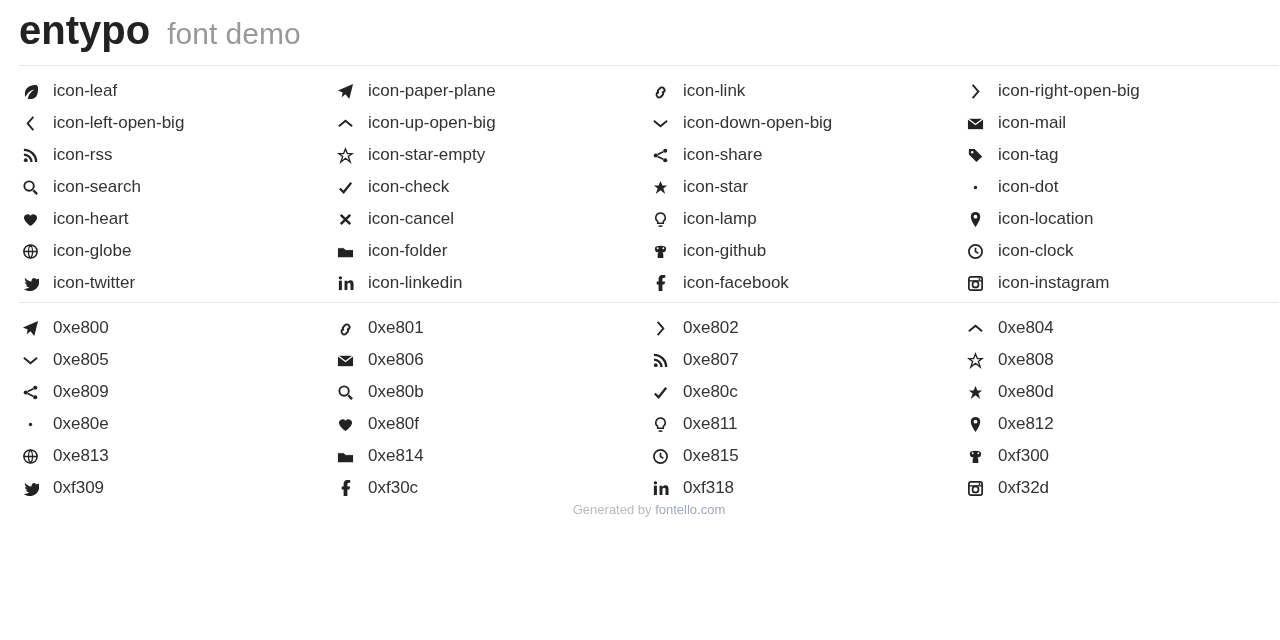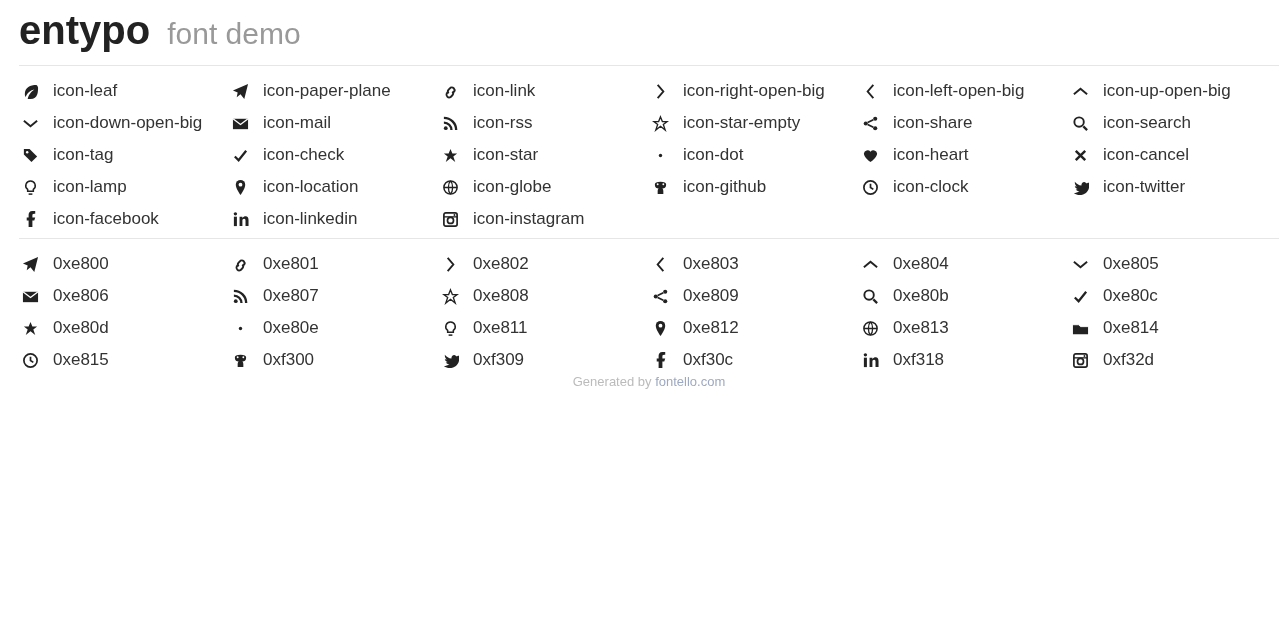--- a/index.html
+++ b/index.html
@@ -1,20 +1,20 @@
 <!DOCTYPE html>
 <html><head>
 <meta charset="utf-8">
 <style>
   html,body{margin:0;padding:0;font-family:Arial,Helvetica,sans-serif;color:#333;background:#fff}
   .page{width:1260px;margin:0 auto;padding:0 19px 10px}
   h1.title{font-size:40px;font-weight:700;color:#222;margin:8px 0 12px}
   h1.title .sub{font-weight:400;color:#999;font-size:30px;margin-left:6px}
   hr.sep{border:none;border-top:1px solid #e6e6e6;margin:8px 0 14px}
-  .grid{display:grid;grid-template-columns:repeat(6,1fr);column-gap:0;row-gap:10px}
+  .grid{display:grid;grid-template-columns:repeat(4,1fr);column-gap:0;row-gap:10px}
   .cell{display:flex;align-items:center;font-size:17px;color:#333;height:22px}
   .ico{width:22px;min-width:22px;display:inline-flex;align-items:center;justify-content:center;margin-right:12px;color:#222}
   .ico svg{display:block}
   .footer{text-align:center;color:#bbb;font-size:13px;margin-top:3px}
   .footer a{color:#9da9c2;text-decoration:none}
 </style>
 </head>
 <body>
 
 <svg width="0" height="0" style="position:absolute">
@@ -217,36 +217,36 @@
         <span class="ico">
           <svg width="17" height="17" viewBox="0 0 18 18" fill="currentColor">
             <use href="#share"></use>
           </svg>
         </span>
         <span>icon-share</span>
       </div>
       <div class="cell">
         <span class="ico">
           <svg width="17" height="17" viewBox="0 0 18 18" fill="currentColor">
+            <use href="#tag"></use>
+          </svg>
+        </span>
+        <span>icon-tag</span>
+      </div>
+      <div class="cell">
+        <span class="ico">
+          <svg width="17" height="17" viewBox="0 0 18 18" fill="currentColor">
             <use href="#search"></use>
           </svg>
         </span>
         <span>icon-search</span>
       </div>
       <div class="cell">
         <span class="ico">
           <svg width="17" height="17" viewBox="0 0 18 18" fill="currentColor">
-            <use href="#tag"></use>
-          </svg>
-        </span>
-        <span>icon-tag</span>
-      </div>
-      <div class="cell">
-        <span class="ico">
-          <svg width="17" height="17" viewBox="0 0 18 18" fill="currentColor">
             <use href="#check"></use>
           </svg>
         </span>
         <span>icon-check</span>
       </div>
       <div class="cell">
         <span class="ico">
           <svg width="17" height="17" viewBox="0 0 18 18" fill="currentColor">
             <use href="#star"></use>
           </svg>
@@ -297,20 +297,28 @@
         <span class="ico">
           <svg width="17" height="17" viewBox="0 0 18 18" fill="currentColor">
             <use href="#globe"></use>
           </svg>
         </span>
         <span>icon-globe</span>
       </div>
       <div class="cell">
         <span class="ico">
           <svg width="17" height="17" viewBox="0 0 18 18" fill="currentColor">
+            <use href="#folder"></use>
+          </svg>
+        </span>
+        <span>icon-folder</span>
+      </div>
+      <div class="cell">
+        <span class="ico">
+          <svg width="17" height="17" viewBox="0 0 18 18" fill="currentColor">
             <use href="#github"></use>
           </svg>
         </span>
         <span>icon-github</span>
       </div>
       <div class="cell">
         <span class="ico">
           <svg width="17" height="17" viewBox="0 0 18 18" fill="currentColor">
             <use href="#clock"></use>
           </svg>
@@ -321,32 +329,32 @@
         <span class="ico">
           <svg width="17" height="17" viewBox="0 0 18 18" fill="currentColor">
             <use href="#twitter"></use>
           </svg>
         </span>
         <span>icon-twitter</span>
       </div>
       <div class="cell">
         <span class="ico">
           <svg width="17" height="17" viewBox="0 0 18 18" fill="currentColor">
+            <use href="#linkedin"></use>
+          </svg>
+        </span>
+        <span>icon-linkedin</span>
+      </div>
+      <div class="cell">
+        <span class="ico">
+          <svg width="17" height="17" viewBox="0 0 18 18" fill="currentColor">
             <use href="#facebook"></use>
           </svg>
         </span>
         <span>icon-facebook</span>
-      </div>
-      <div class="cell">
-        <span class="ico">
-          <svg width="17" height="17" viewBox="0 0 18 18" fill="currentColor">
-            <use href="#linkedin"></use>
-          </svg>
-        </span>
-        <span>icon-linkedin</span>
       </div>
       <div class="cell">
         <span class="ico">
           <svg width="17" height="17" viewBox="0 0 18 18" fill="currentColor">
             <use href="#instagram"></use>
           </svg>
         </span>
         <span>icon-instagram</span>
       </div>
     </div>
@@ -373,28 +381,20 @@
         <span class="ico">
           <svg width="17" height="17" viewBox="0 0 18 18" fill="currentColor">
             <use href="#chev-right"></use>
           </svg>
         </span>
         <span>0xe802</span>
       </div>
       <div class="cell">
         <span class="ico">
           <svg width="17" height="17" viewBox="0 0 18 18" fill="currentColor">
-            <use href="#chev-left"></use>
-          </svg>
-        </span>
-        <span>0xe803</span>
-      </div>
-      <div class="cell">
-        <span class="ico">
-          <svg width="17" height="17" viewBox="0 0 18 18" fill="currentColor">
             <use href="#chev-up"></use>
           </svg>
         </span>
         <span>0xe804</span>
       </div>
       <div class="cell">
         <span class="ico">
           <svg width="17" height="17" viewBox="0 0 18 18" fill="currentColor">
             <use href="#chev-down"></use>
           </svg>
@@ -457,20 +457,28 @@
         </span>
         <span>0xe80d</span>
       </div>
       <div class="cell">
         <span class="ico">
           <svg width="17" height="17" viewBox="0 0 18 18" fill="currentColor">
             <use href="#dot"></use>
           </svg>
         </span>
         <span>0xe80e</span>
+      </div>
+      <div class="cell">
+        <span class="ico">
+          <svg width="17" height="17" viewBox="0 0 18 18" fill="currentColor">
+            <use href="#heart"></use>
+          </svg>
+        </span>
+        <span>0xe80f</span>
       </div>
       <div class="cell">
         <span class="ico">
           <svg width="17" height="17" viewBox="0 0 18 18" fill="currentColor">
             <use href="#lamp"></use>
           </svg>
         </span>
         <span>0xe811</span>
       </div>
       <div class="cell">

